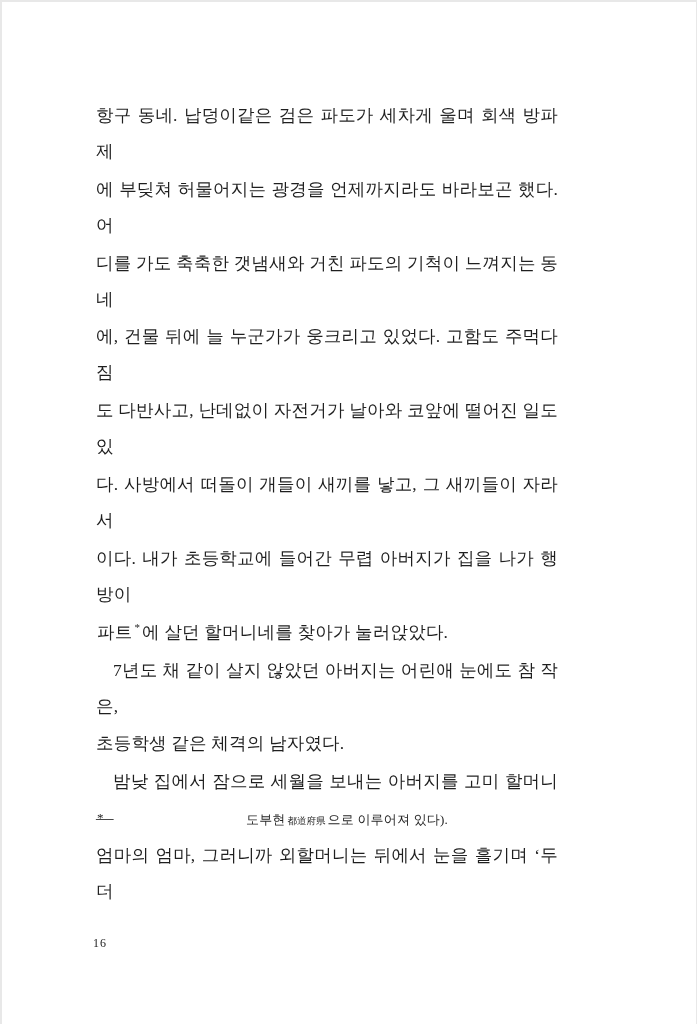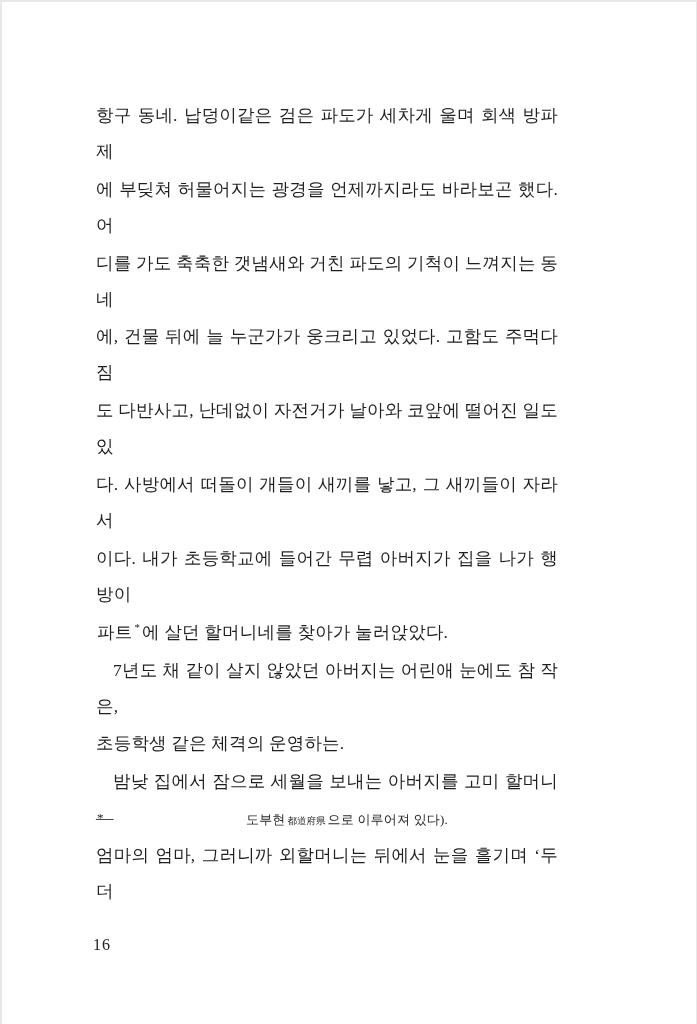--- a/index.html
+++ b/index.html
@@ -66,21 +66,21 @@
     text-align: center;
   }
   .hanja {
     font-size: 9.5px;
     letter-spacing: 0;
   }
   .page-number {
     position: absolute;
     left: 90px;
     top: 933px;
-    font-size: 16px;
+    font-size: 12px;
     letter-spacing: 1px;
     color: #222222;
   }
 </style>
 </head>
 <body>
 
 <div class="page">
 
   <div class="body-text">
@@ -91,21 +91,21 @@
     <div class="line j">에, 건물 뒤에 늘 누군가가 웅크리고 있었다. 고함도 주먹다짐</div>
     <div class="line j">도 다반사고, 난데없이 자전거가 날아와 코앞에 떨어진 일도 있</div>
     <div class="line j">다. 사방에서 떠돌이 개들이 새끼를 낳고, 그 새끼들이 자라서</div>
     <div class="line j">이다. 내가 초등학교에 들어간 무렵 아버지가 집을 나가 행방이</div>
 
     <div class="line">
       <span>파트</span><span class="fn-ref">*</span><span>에 살던 할머니네를 찾아가 눌러앉았다.</span>
     </div>
 
     <div class="line j indent">7년도 채 같이 살지 않았던 아버지는 어린애 눈에도 참 작은,</div>
-    <div class="line">초등학생 같은 체격의 운영하는.</div>
+    <div class="line">초등학생 같은 체격의 남자였다.</div>
 
     <div class="line j indent">밤낮 집에서 잠으로 세월을 보내는 아버지를 고미 할머니―</div>
     <div class="line j">엄마의 엄마, 그러니까 외할머니는 뒤에서 눈을 흘기며 ‘두더</div>
 
   </div>
 
   <div class="footnote">
     <span class="footnote-marker">*</span>
     <div class="footnote-body">
       <div class="fn-line2">

